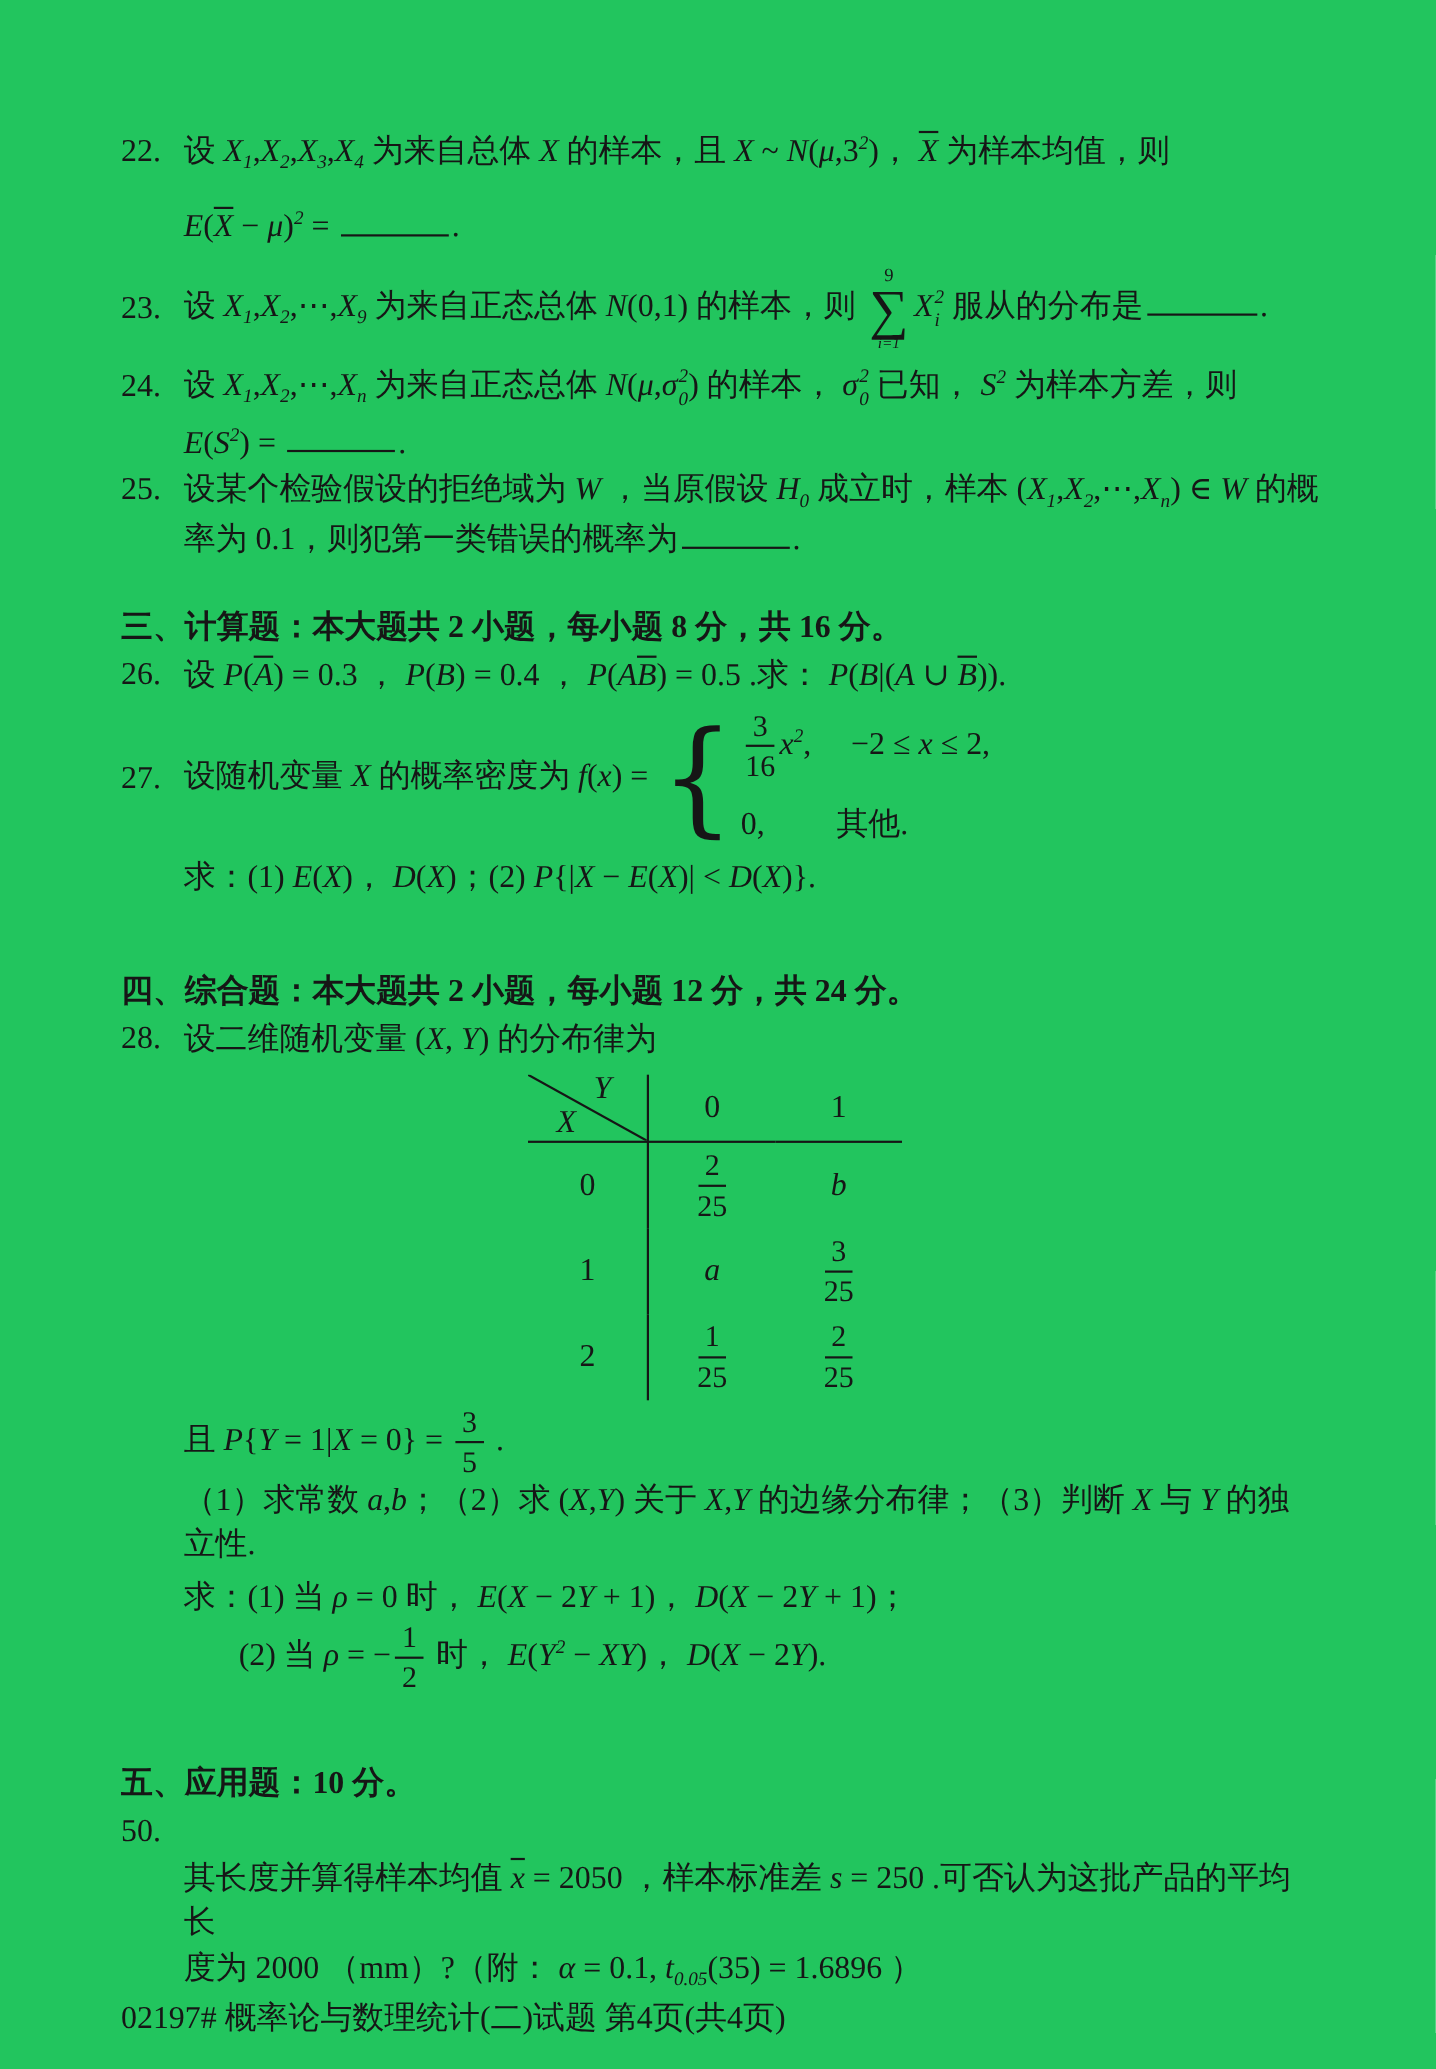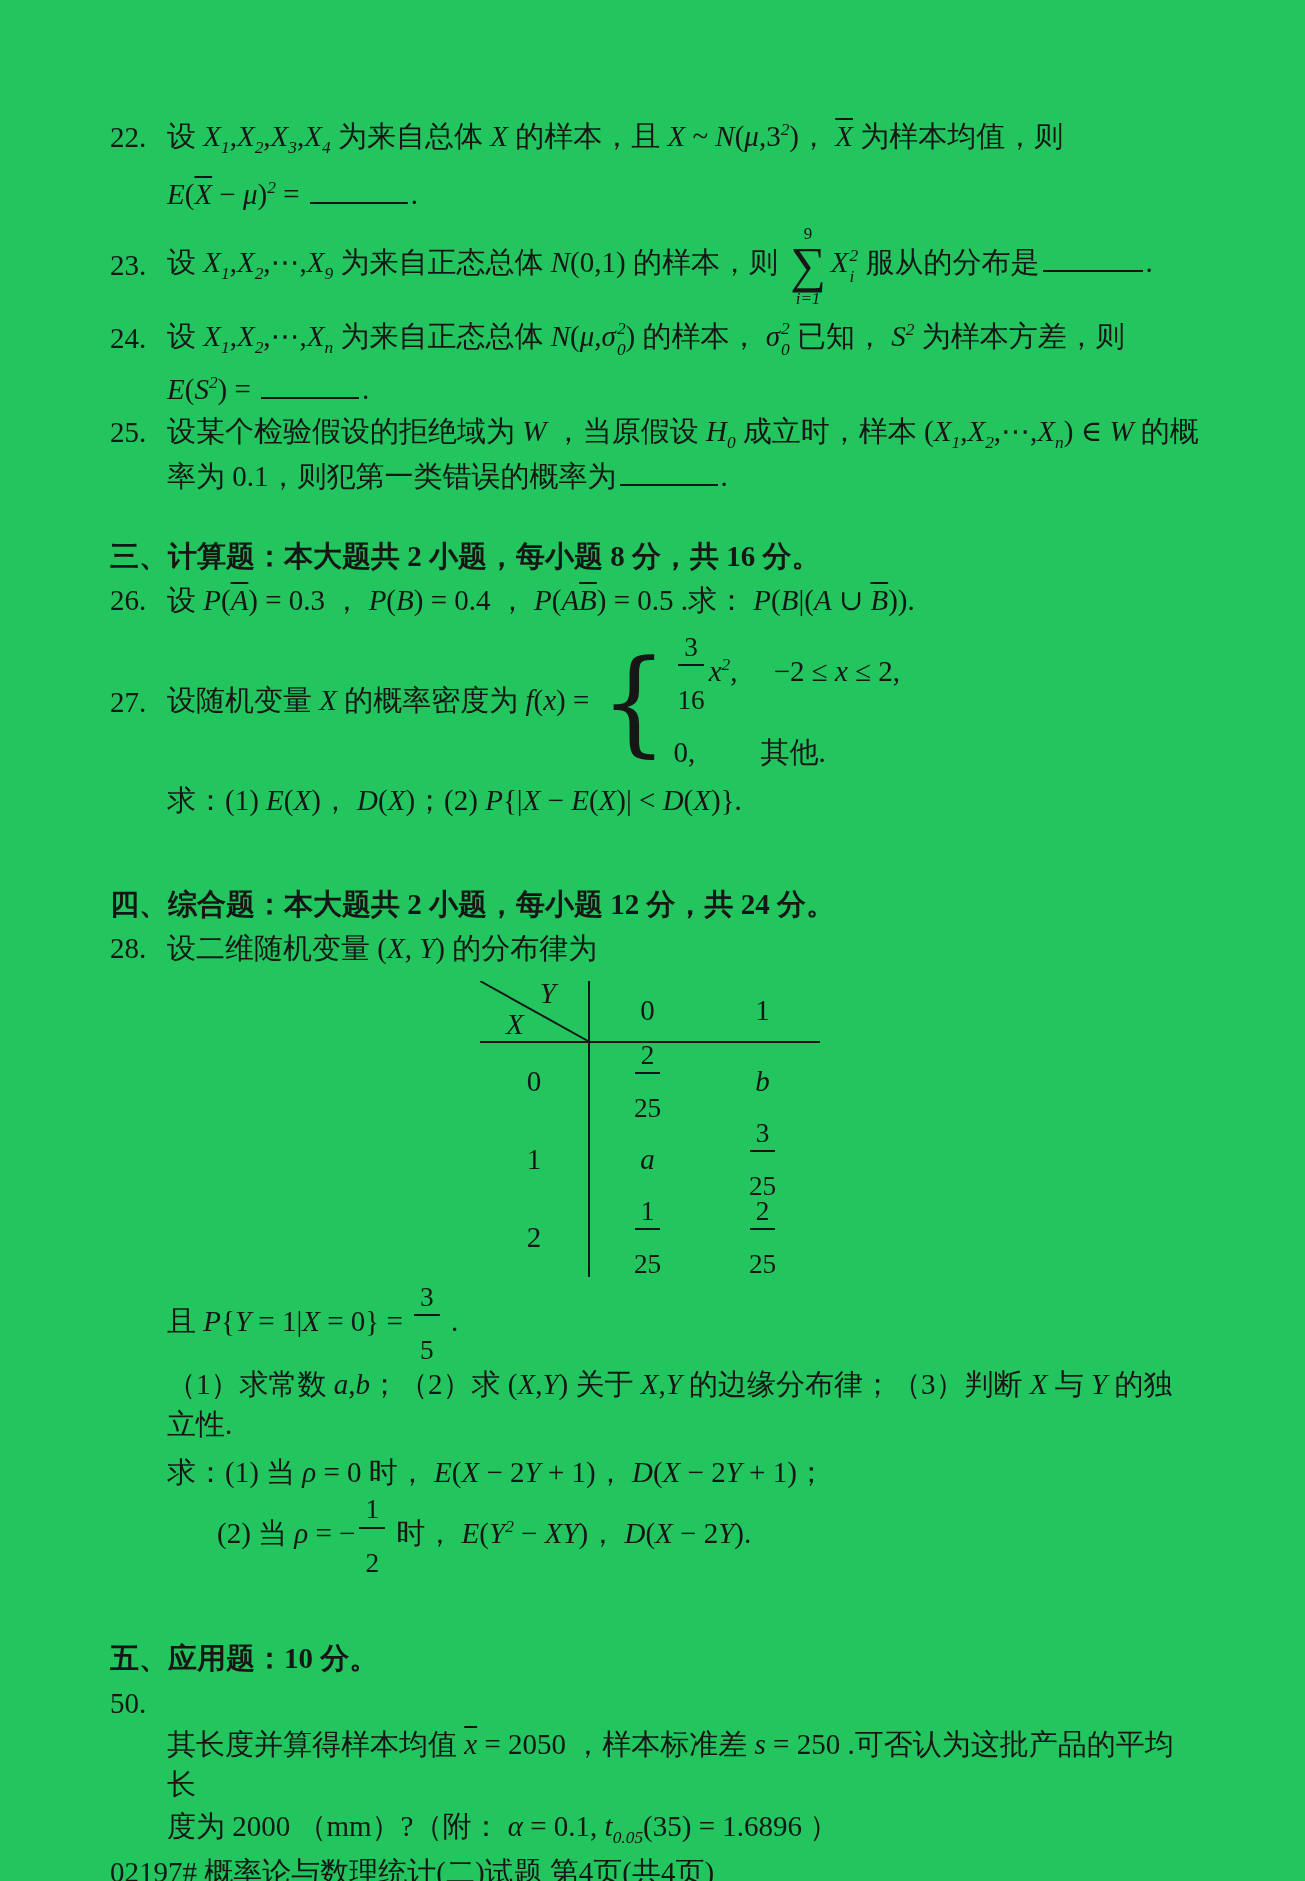--- a/index.html
+++ b/index.html
@@ -20,42 +20,42 @@
   .cont { padding-left:57px; }
   .sect { font-weight:bold; min-height:44px; display:flex; align-items:center; }
   .math { display:block; }
   .mt { font-style:normal; }
   .mi { font-style:italic; font-family:"Liberation Serif","DejaVu Serif",serif; }
   .ov { text-decoration: overline; }
   sub.ms, sup.ms { font-size:0.60em; font-style:italic; }
   .blank { display:inline-block; height:0.95em; border-bottom:2px solid #161616; margin:0 3px; vertical-align:baseline; }
   .frac { display:inline-flex; flex-direction:column; align-items:center; vertical-align:middle; line-height:1.05; margin:0 4px; font-size:0.94em; }
   .frac .fn { padding:0 6px 3px; border-bottom:2px solid #161616; }
-  .frac .fd { padding-top:20px; }
+  .frac .fd { padding-top:3px; }
   .vstack { display:inline-flex; flex-direction:column; align-items:flex-start; vertical-align:middle; font-size:0.60em; line-height:1.2; margin-left:1px; font-style:italic; }
   .sum { display:inline-flex; flex-direction:column; align-items:center; vertical-align:middle; line-height:1; margin:0 5px; }
   .sum .top { font-size:17px; }
   .sum .sg { font-size:50px; line-height:0.95; }
-  .sum .bot { font-size:17px; font-style:italic; }
+  .sum .bot { font-size:14px; font-style:italic; }
   .cases { display:inline-flex; align-items:center; vertical-align:middle; margin-left:4px; }
   .cases .cbrace { font-size:105px; line-height:1; margin-right:6px; font-family:"DejaVu Serif", serif; font-weight:400; transform:scaleY(1.08); }
   .cases .crows { display:inline-flex; flex-direction:column; gap:18px; }
   .cases .crow { display:block; }
   
   .dt { display:grid; grid-template-columns:110px 115px 115px; grid-template-rows:62px 78px 78px 78px; margin:10px 0 0 370px; }
   .dt-corner { position:relative; border-right:2px solid #161616; border-bottom:2px solid #161616; }
   .dt-corner svg { position:absolute; left:0; top:0; width:100%; height:100%; }
   .corner-y { position:absolute; top:-4px; right:32px; font-style:italic; }
   .corner-x { position:absolute; bottom:0px; left:26px; font-style:italic; }
   .dt-ch { border-bottom:2px solid #161616; display:flex; align-items:center; justify-content:center; }
   .dt-rh { border-right:2px solid #161616; display:flex; align-items:center; justify-content:center; }
   .dt-cell { display:flex; align-items:center; justify-content:center; }
   .footer { text-align:left; margin-top:4px; min-height:44px; display:block; }
   .mt-36 { margin-top:36px; } .mt-44 { margin-top:60px; } .mt-14 { margin-top:14px; }
-  .mt-10 { margin-top:10px; } .mt-8 { margin-top:8px;align-items:flex-end; } .mt-6 { margin-top:6px; }
+  .mt-10 { margin-top:10px; } .mt-8 { margin-top:24px; } .mt-6 { margin-top:6px; }
   .ind2 { padding-left:107px;align-items:flex-end; }
 </style>
 </head>
 <body>
 
 <div class="page">
 
   <div class="q">
     <div class="qline">
       <span class="qnum">22.</span>

